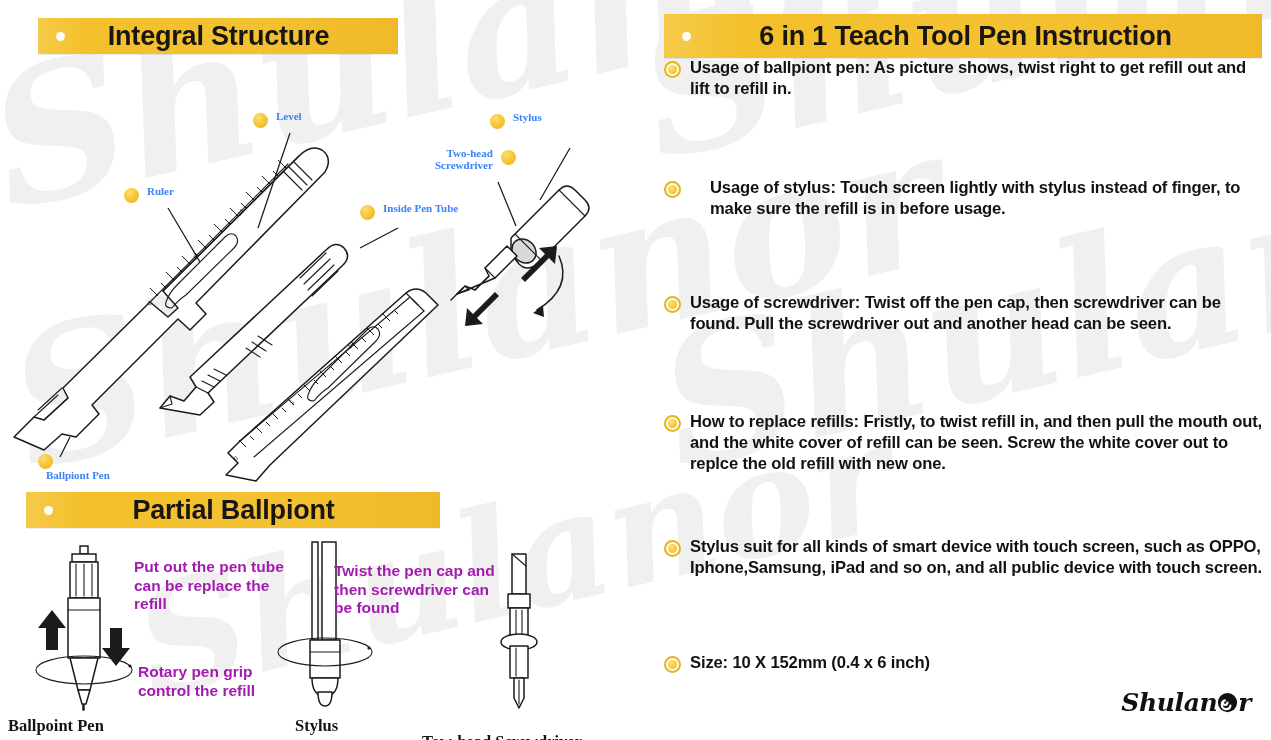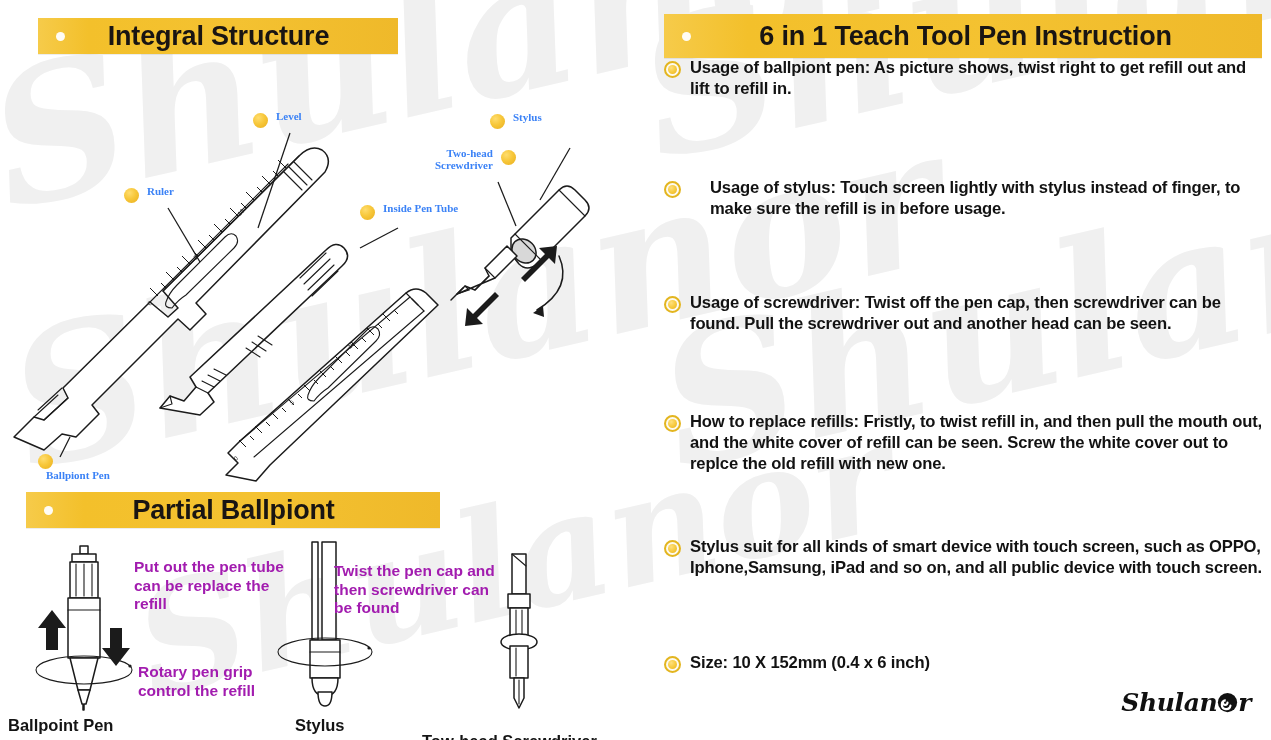--- a/index.html
+++ b/index.html
@@ -80,21 +80,21 @@
   .ln-thin{fill:none;stroke:#1b1b1b;stroke-width:1.1;stroke-linecap:round;}
   .ln-tick{fill:none;stroke:#1b1b1b;stroke-width:1;stroke-linecap:butt;}
   .fillw{fill:#ffffff;}
   .fillk{fill:#1b1b1b;}
   .fillg{fill:#d8d8d8;}
   .tickno{font-family:"Liberation Sans",sans-serif;font-size:6px;fill:#1b1b1b;}
 
   
   .ps-caption{
     position:absolute;font-size:16.5px;font-weight:700;color:#141414;z-index:6;
-    font-family:Liberation Sans, sans-serif;white-space:nowrap;
+    font-family:Liberation Serif, serif;white-space:nowrap;
   }
   .ps-note{
     position:absolute;font-size:15.5px;font-weight:700;color:#a21caf;z-index:6;
     line-height:1.2;font-family:"Liberation Sans", sans-serif;white-space:pre-line;
   }
   #ps-note-1{left:134px;top:558px;}
   #ps-note-2{left:138px;top:663px;}
   #ps-note-3{left:334px;top:562px;}
   #ps-cap-1{left:8px;top:716px;}
   #ps-cap-2{left:295px;top:716px;}

